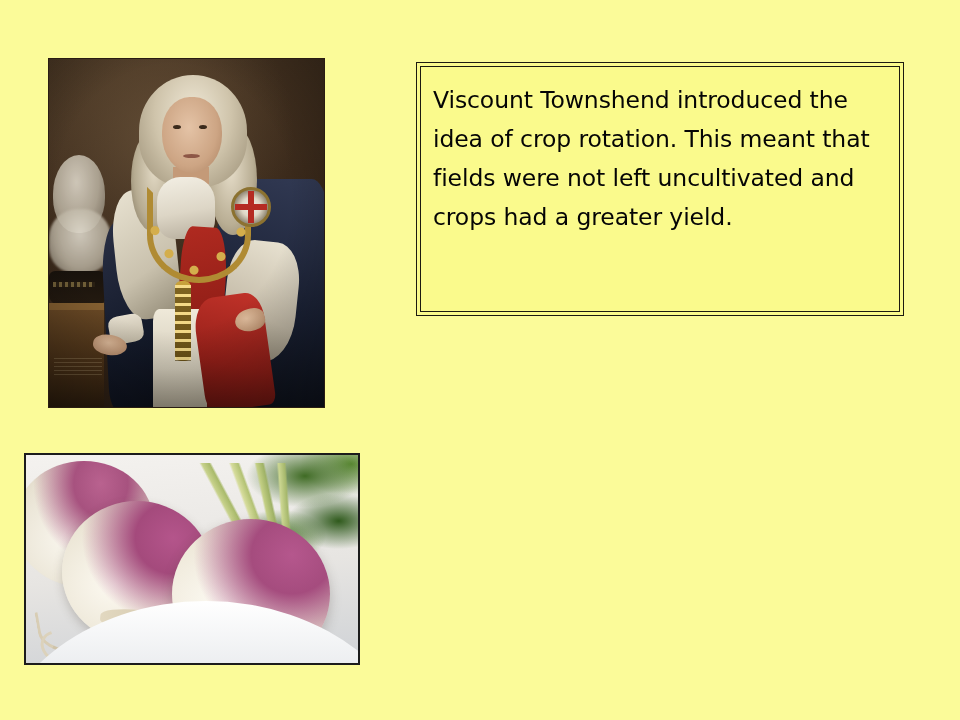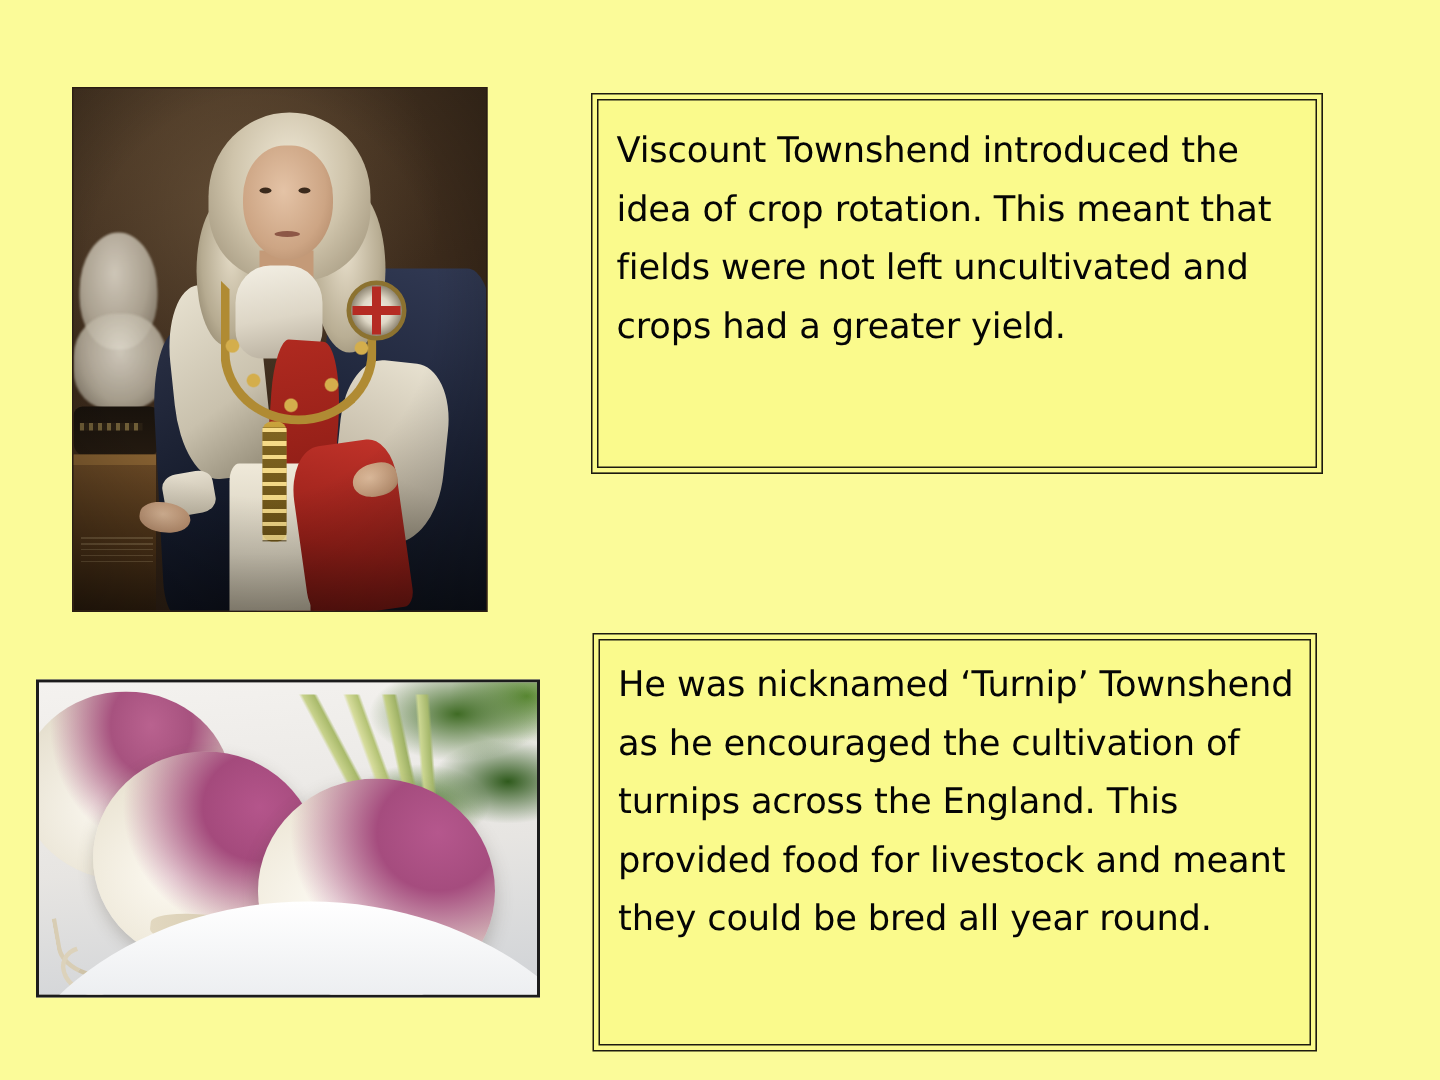--- a/index.html
+++ b/index.html
@@ -439,21 +439,21 @@
   .textbox p {
     margin: 0;
     font-family: "DejaVu Sans", sans-serif;
     font-size: 23.5px;
     line-height: 39px;
     color: #050505;
     letter-spacing: -0.1px;
     white-space: pre-line;
   }
   #textbox-one {
-    left: 394px;
+    left: 416px;
     top: 62px;
     width: 488px;
     height: 254px;
   }
   #textbox-one p {
     padding: 18px 10px 0 16px;
   }
   #textbox-two {
     left: 395px;
     top: 422px;
@@ -524,17 +524,14 @@
     <div class="root-a"></div>
     <div class="root-b"></div>
     <div class="root-tip"></div>
     <div class="plate-edge"></div>
   </div>
 
   <div class="textbox" id="textbox-one">
     <p>Viscount Townshend introduced the idea of crop rotation.  This meant that fields were not left uncultivated and crops had a greater yield.</p>
   </div>
 
-  <div class="textbox" id="textbox-two">
-    <p>He was nicknamed ‘Turnip’ Townshend  as he encouraged the cultivation of turnips across the England.  This provided food for livestock and meant they could be bred all year round.</p>
-  </div>
 
 </div>
 
 </body></html>

